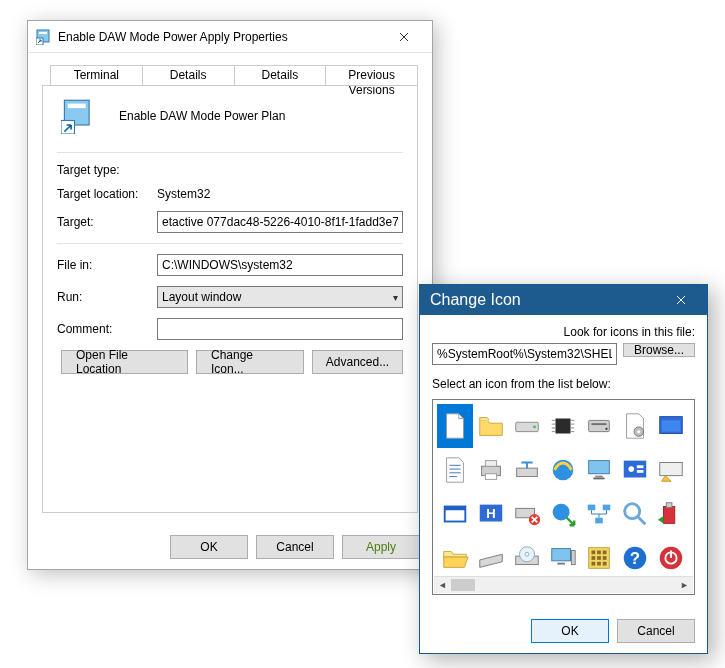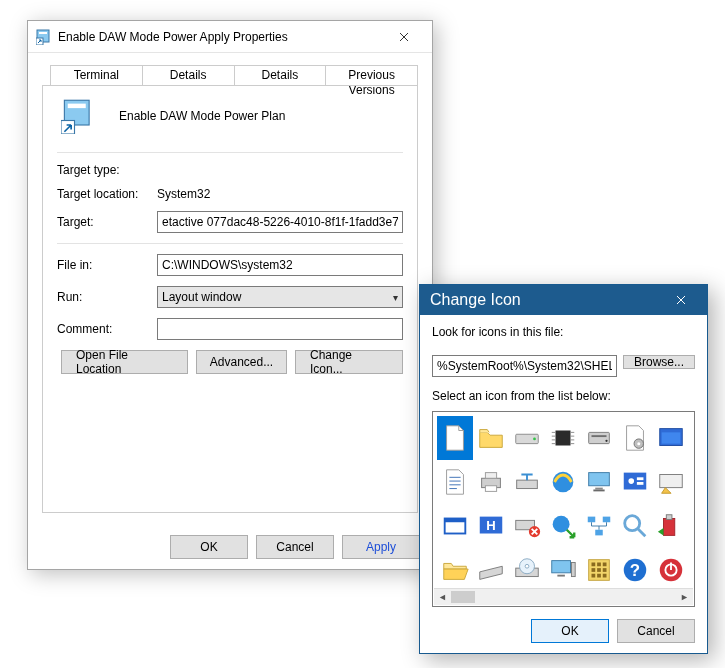--- a/index.html
+++ b/index.html
@@ -128,21 +128,21 @@
     display: inline-flex; align-items: center; justify-content: center;
     min-width: 90px;
   }
 
   .props-footer {
     position: absolute;
     bottom: 10px; right: 12px;
     display: flex; gap: 8px;
   }
   .props-footer .btn { min-width: 78px; }
-  .btn.disabled { color:#1d4ed8; }
+  .btn.disabled { color:#4d7c0f; }
 
   
   .ci-window {
     position: absolute;
     left: 419px;
     top: 284px;
     width: 289px;
     height: 370px;
     background: #fff;
     border: 1px solid #185a8f;
@@ -156,21 +156,21 @@
     padding: 0 4px 0 10px;
   }
   .ci-titlebar .title { flex:1; font-size: 16px; }
   .ci-titlebar .close {
     width: 44px; height: 28px;
     display:flex; align-items:center; justify-content:center;
     font-size: 13px;
   }
 
   .ci-body { padding: 10px 12px 46px 12px; position: relative; height: calc(100% - 30px); }
-  .ci-row1 { margin-bottom: 16px; }
+  .ci-row1 { margin-bottom: 4px; text-align: right; }
   .ci-input-row { display:flex; gap:6px; margin-bottom: 12px; }
   .ci-input-row .txtbox { flex:1; height: 22px; }
   .ci-input-row .btn { min-width: 72px; height:14px; padding:0 10px; }
 
   .ci-label2 { margin-bottom: 8px; }
 
   .icon-box {
     border: 1px solid #7a7a7a;
     height: 196px;
     padding: 4px;
@@ -290,22 +290,22 @@
           </div>
         </span>
       </div>
       <div class="field-row">
         <span class="field-label">Comment:</span>
         <span class="field-value"><input class="txtbox" value="" style=""></span>
       </div>
 
       <div class="btn-row">
         <div class="btn" style="min-width:108px">Open File Location</div>
+        <div class="btn" style="min-width:108px">Change Icon...</div>
         <div class="btn" style="min-width:90px">Advanced...</div>
-        <div class="btn" style="min-width:108px">Change Icon...</div>
       </div>
     </div>
 
     <div class="props-footer">
       <div class="btn">OK</div>
       <div class="btn">Cancel</div>
       <div class="btn disabled">Apply</div>
     </div>
   </div>
 </div>

